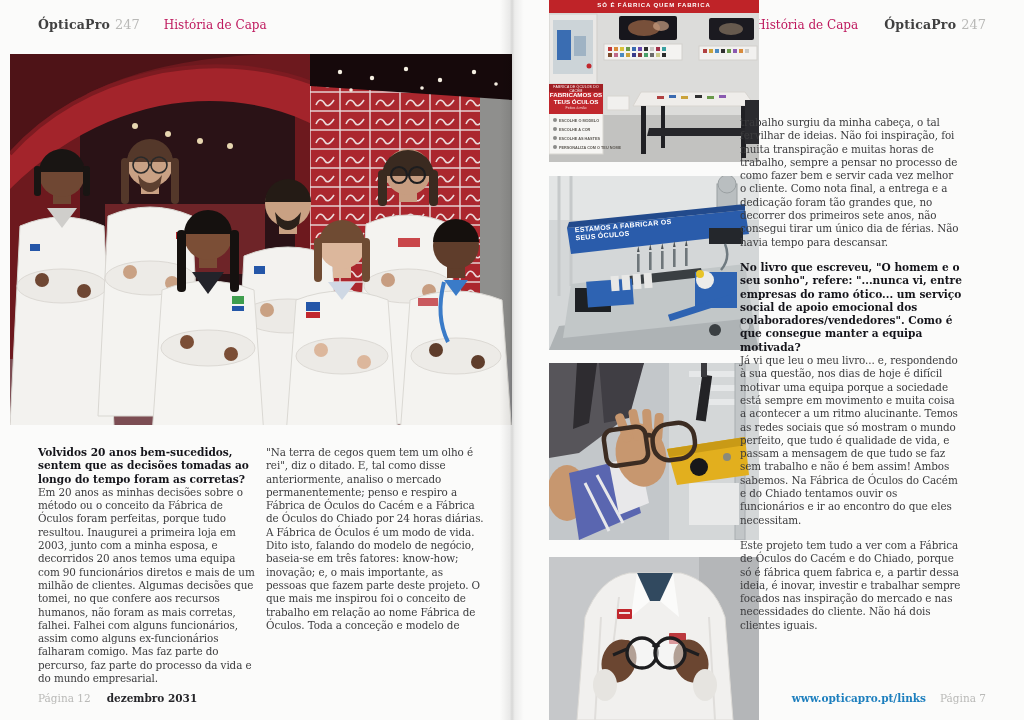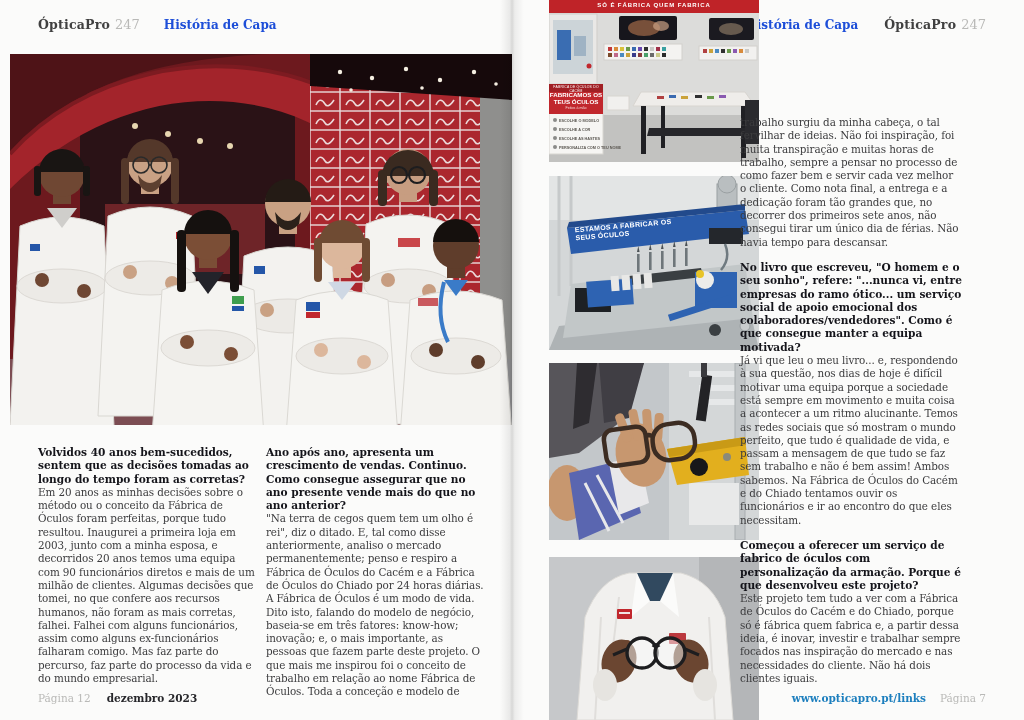--- a/index.html
+++ b/index.html
@@ -7,21 +7,21 @@
     width:1024px;height:720px;position:relative;overflow:hidden;
     background:#fbfbfa;font-family:"DejaVu Serif", serif;color:#3c3c3e;
     -webkit-font-smoothing:antialiased;
   }
   .gutter{position:absolute;left:500px;top:0;width:24px;height:720px;pointer-events:none;
     background:linear-gradient(90deg, rgba(0,0,0,0) 0%, rgba(0,0,0,0.07) 40%, rgba(0,0,0,0.14) 50%, rgba(0,0,0,0.06) 62%, rgba(0,0,0,0) 100%);}
   
   .pagehead{position:absolute;top:17px;font-size:12px;display:flex;align-items:baseline;}
   .pagehead .brand{font-weight:700;color:#404040;font-size:12.5px;letter-spacing:.2px;}
   .pagehead .issue{color:#b9b9b7;margin-left:5px;font-size:13px;}
-  .pagehead .section{color:#1d4ed8;font-weight:700;margin-left:24px;}
+  .pagehead .section{color:#be185d;font-weight:400;margin-left:24px;}
   .pagehead-r{right:38px;}
   .pagehead-r .section{margin-left:0;margin-right:26px;}
   
   .photo{position:absolute;overflow:hidden;background:#ddd;}
   .photo svg{display:block;width:100%;height:100%;}
   #team-photo{left:10px;top:54px;width:502px;height:371px;}
   #store-photo{left:549px;top:0;width:210px;height:162px;}
   #machine-photo{left:549px;top:176px;width:210px;height:174px;}
   #polish-photo{left:549px;top:363px;width:210px;height:177px;}
   #frame-photo{left:549px;top:557px;width:210px;height:163px;}
@@ -186,32 +186,31 @@
       <circle cx="-20" cy="104" r="7" fill="#5f3d2b"></circle>
         <circle cx="22" cy="116" r="7" fill="#5f3d2b"></circle>
       <path d="M-12,36 C-18,60 -16,80 -8,96" stroke="#3a7bc8" stroke-width="4" fill="none"></path>
       <rect x="-38" y="52" width="20" height="8" fill="#c9595e"></rect>
     </g>
   </svg>
 </div>
 
 <div class="cols">
   <div class="col">
-    <p class="q">Volvidos 40 anos bem-sucedidos, sentem que as decisões tomadas ao longo do tempo foram as corretas?</p>
+    <p class="q">Volvidos 20 anos bem-sucedidos, sentem que as decisões tomadas ao longo do tempo foram as corretas?</p>
     <p class="a">Em 20 anos as minhas decisões sobre o método ou o conceito da Fábrica de Óculos foram perfeitas, porque tudo resultou. Inaugurei a primeira loja em 2003, junto com a minha esposa, e decorridos 20 anos temos uma equipa com 90 funcionários diretos e mais de um milhão de clientes. Algumas decisões que tomei, no que confere aos recursos humanos, não foram as mais corretas, falhei. Falhei com alguns funcionários, assim como alguns ex-funcionários falharam comigo. Mas faz parte do percurso, faz parte do processo da vida e do mundo empresarial.</p>
   </div>
   <div class="col">
-    <p class="q">Ano após ano, apresenta um crescimento de vendas. Continuo. Como consegue assegurar que no ano presente vende mais do que no ano anterior?</p>
     <p class="a">"Na terra de cegos quem tem um olho é rei", diz o ditado. E, tal como disse anteriormente, analiso o mercado permanentemente; penso e respiro a Fábrica de Óculos do Cacém e a Fábrica de Óculos do Chiado por 24 horas diárias. A Fábrica de Óculos é um modo de vida. Dito isto, falando do modelo de negócio, baseia-se em três fatores: know-how; inovação; e, o mais importante, as pessoas que fazem parte deste projeto. O que mais me inspirou foi o conceito de trabalho em relação ao nome Fábrica de Óculos. Toda a conceção e modelo de</p>
   </div>
 </div>
 
 <div class="pagefoot pagefoot-l">
   <span class="pageno">Página 12</span>
-  <span class="date">dezembro 2023</span>
+  <span class="date">dezembro 2031</span>
 </div>
 
 <div class="pagehead pagehead-r">
   <span class="section">História de Capa</span>
   <span class="brand">ÓpticaPro</span>
   <span class="issue">247</span>
 </div>
 
 <div class="photo" id="store-photo">
   <svg viewBox="0 0 210 162" preserveAspectRatio="none">
@@ -404,21 +403,20 @@
     <path d="M78,92 L64,98 M136,92 L150,98" stroke="#1d1d1f" stroke-width="3" fill="none"></path>
     <ellipse cx="56" cy="128" rx="12" ry="16" fill="#e6e4e0"></ellipse>
     <ellipse cx="156" cy="128" rx="12" ry="16" fill="#e6e4e0"></ellipse>
   </svg>
 </div>
 
 <div class="rcol">
   <p class="a">trabalho surgiu da minha cabeça, o tal fervilhar de ideias. Não foi inspiração, foi muita transpiração e muitas horas de trabalho, sempre a pensar no processo de como fazer bem e servir cada vez melhor o cliente. Como nota final, a entrega e a dedicação foram tão grandes que, no decorrer dos primeiros sete anos, não consegui tirar um único dia de férias. Não havia tempo para descansar.</p>
   <p class="q">No livro que escreveu, "O homem e o seu sonho", refere: "...nunca vi, entre empresas do ramo ótico... um serviço social de apoio emocional dos colaboradores/vendedores". Como é que consegue manter a equipa motivada?</p>
   <p class="a">Já vi que leu o meu livro... e, respondendo à sua questão, nos dias de hoje é difícil motivar uma equipa porque a sociedade está sempre em movimento e muita coisa a acontecer a um ritmo alucinante. Temos as redes sociais que só mostram o mundo perfeito, que tudo é qualidade de vida, e passam a mensagem de que tudo se faz sem trabalho e não é bem assim! Ambos sabemos. Na Fábrica de Óculos do Cacém e do Chiado tentamos ouvir os funcionários e ir ao encontro do que eles necessitam.</p>
-  <p class="q">Começou a oferecer um serviço de fabrico de óculos com personalização da armação. Porque é que desenvolveu este projeto?</p>
   <p class="a">Este projeto tem tudo a ver com a Fábrica de Óculos do Cacém e do Chiado, porque só é fábrica quem fabrica e, a partir dessa ideia, é inovar, investir e trabalhar sempre focados nas inspiração do mercado e nas necessidades do cliente. Não há dois clientes iguais.</p>
 </div>
 
 <div class="pagefoot pagefoot-r">
   <a class="url" href="#">www.opticapro.pt/links</a>
   <span class="pageno">Página 7</span>
 </div>
 
 <div class="gutter"></div>
 

